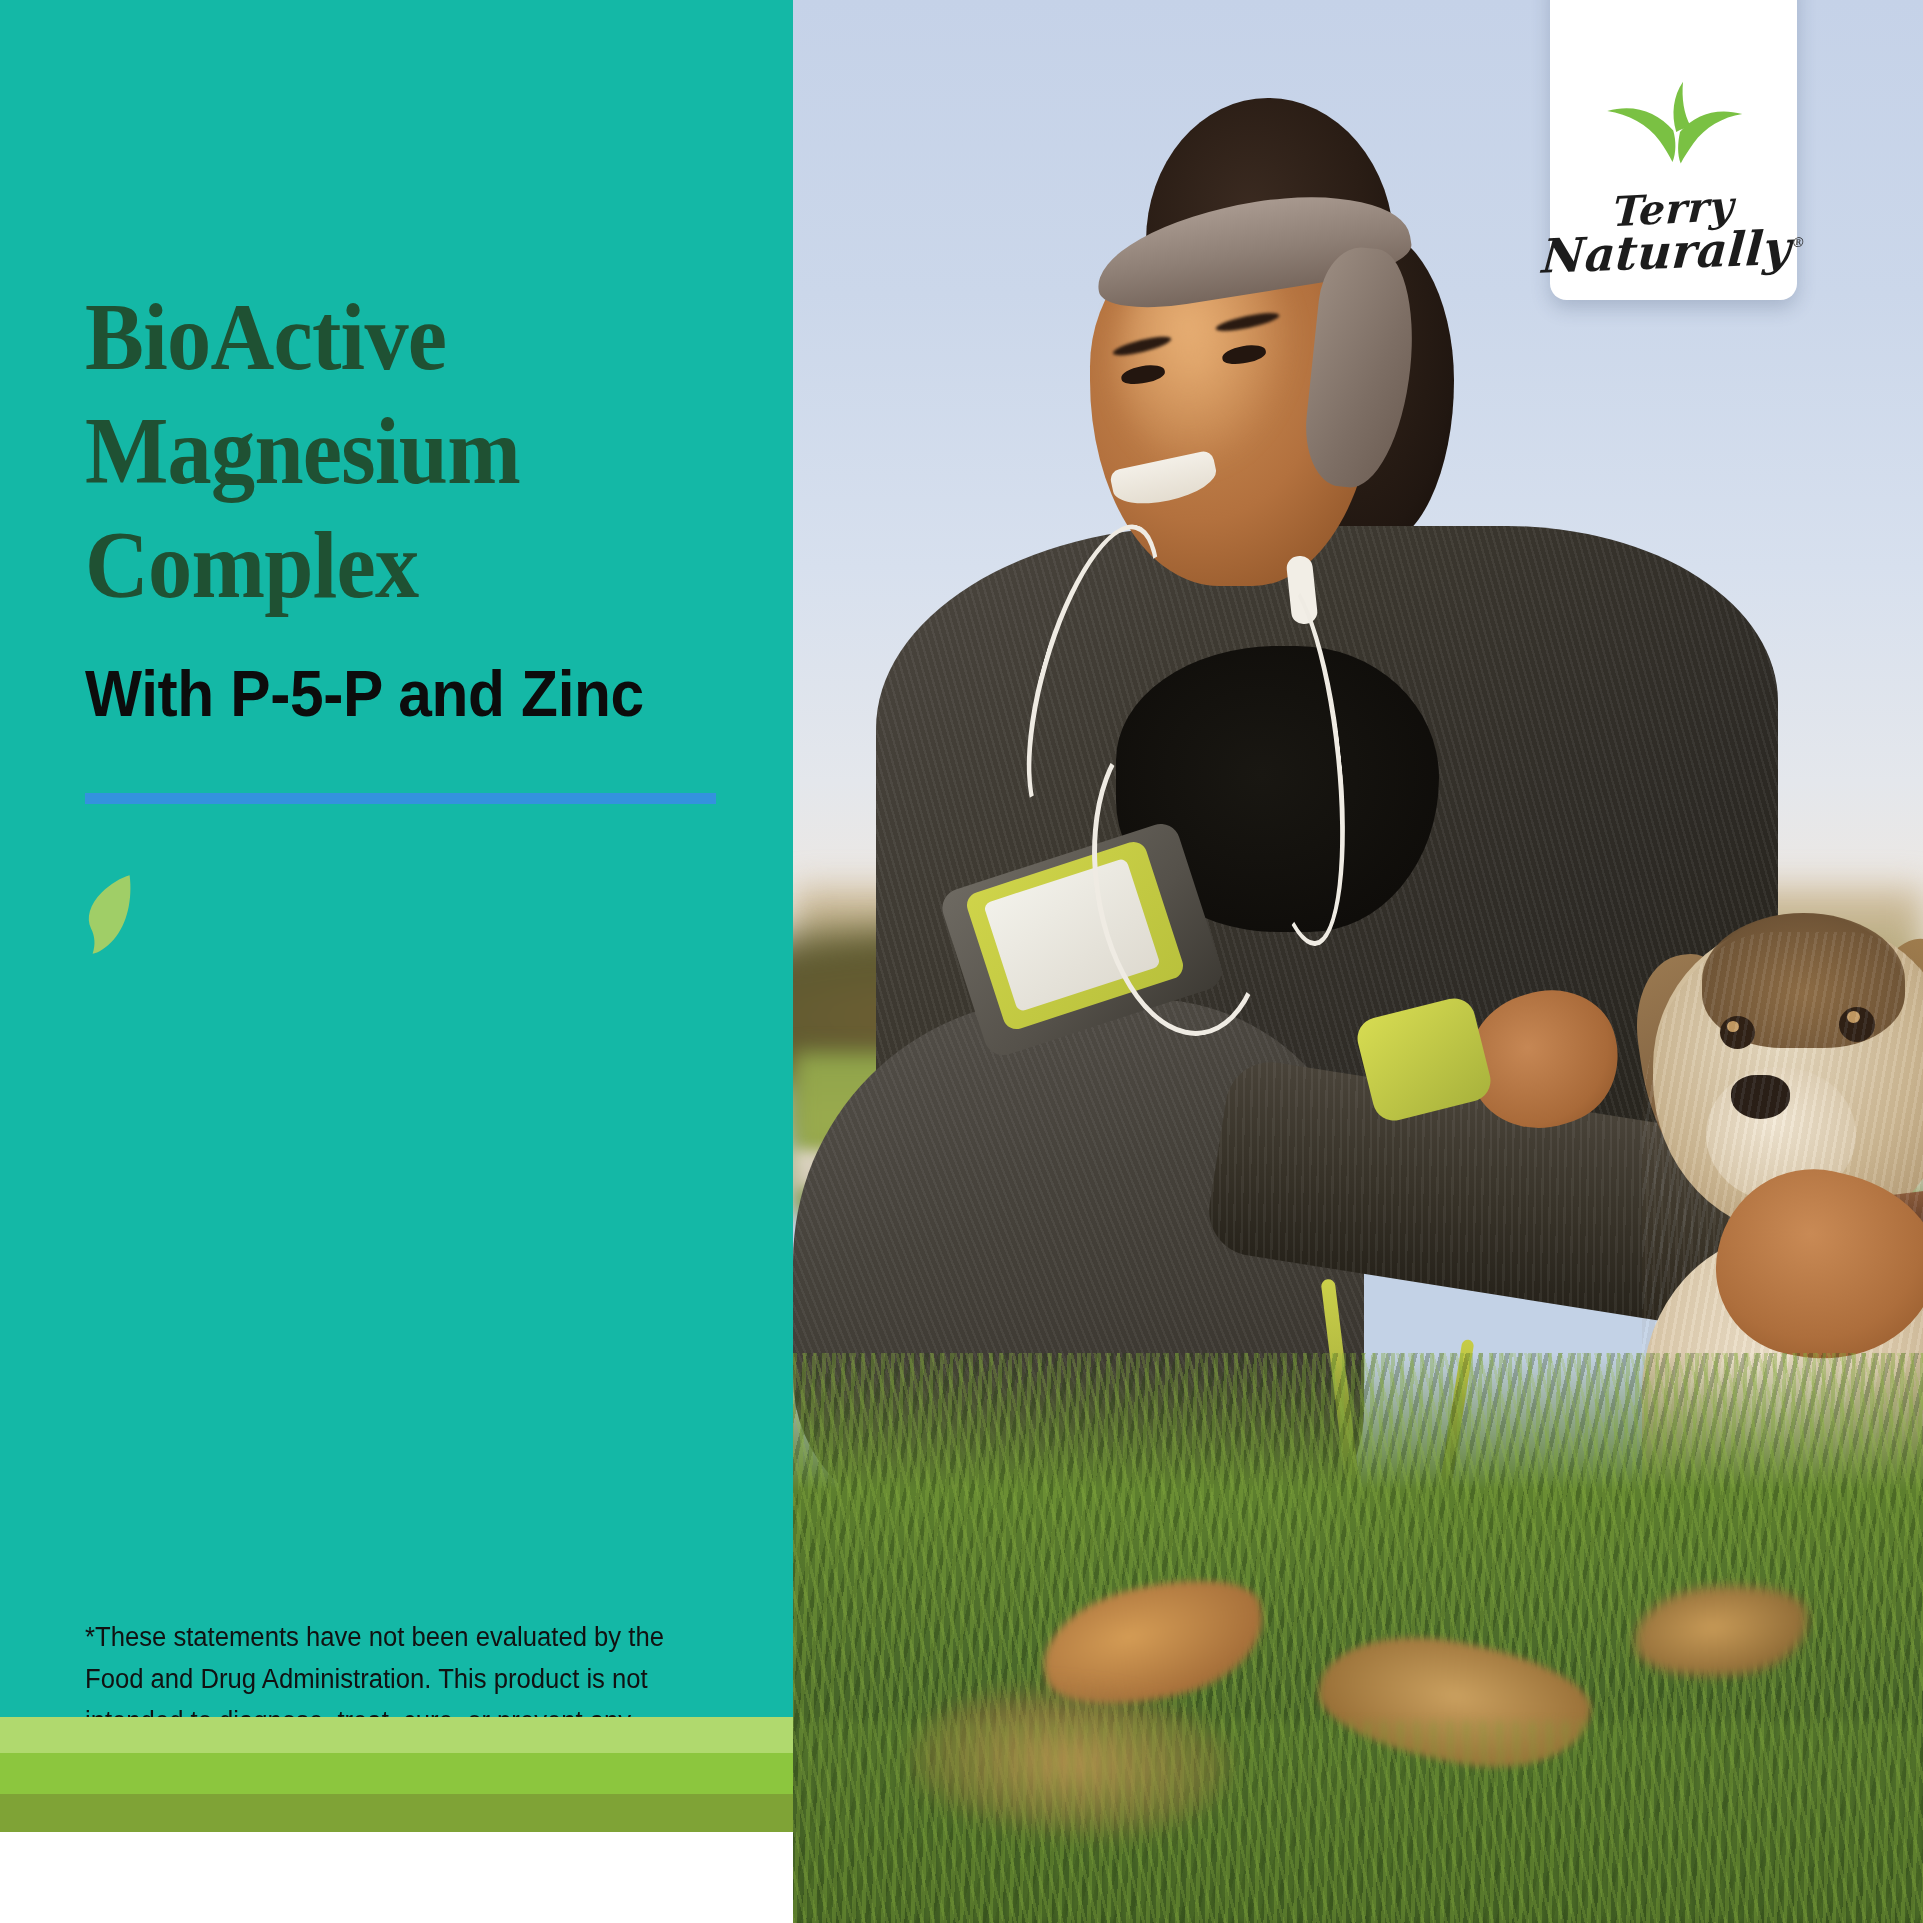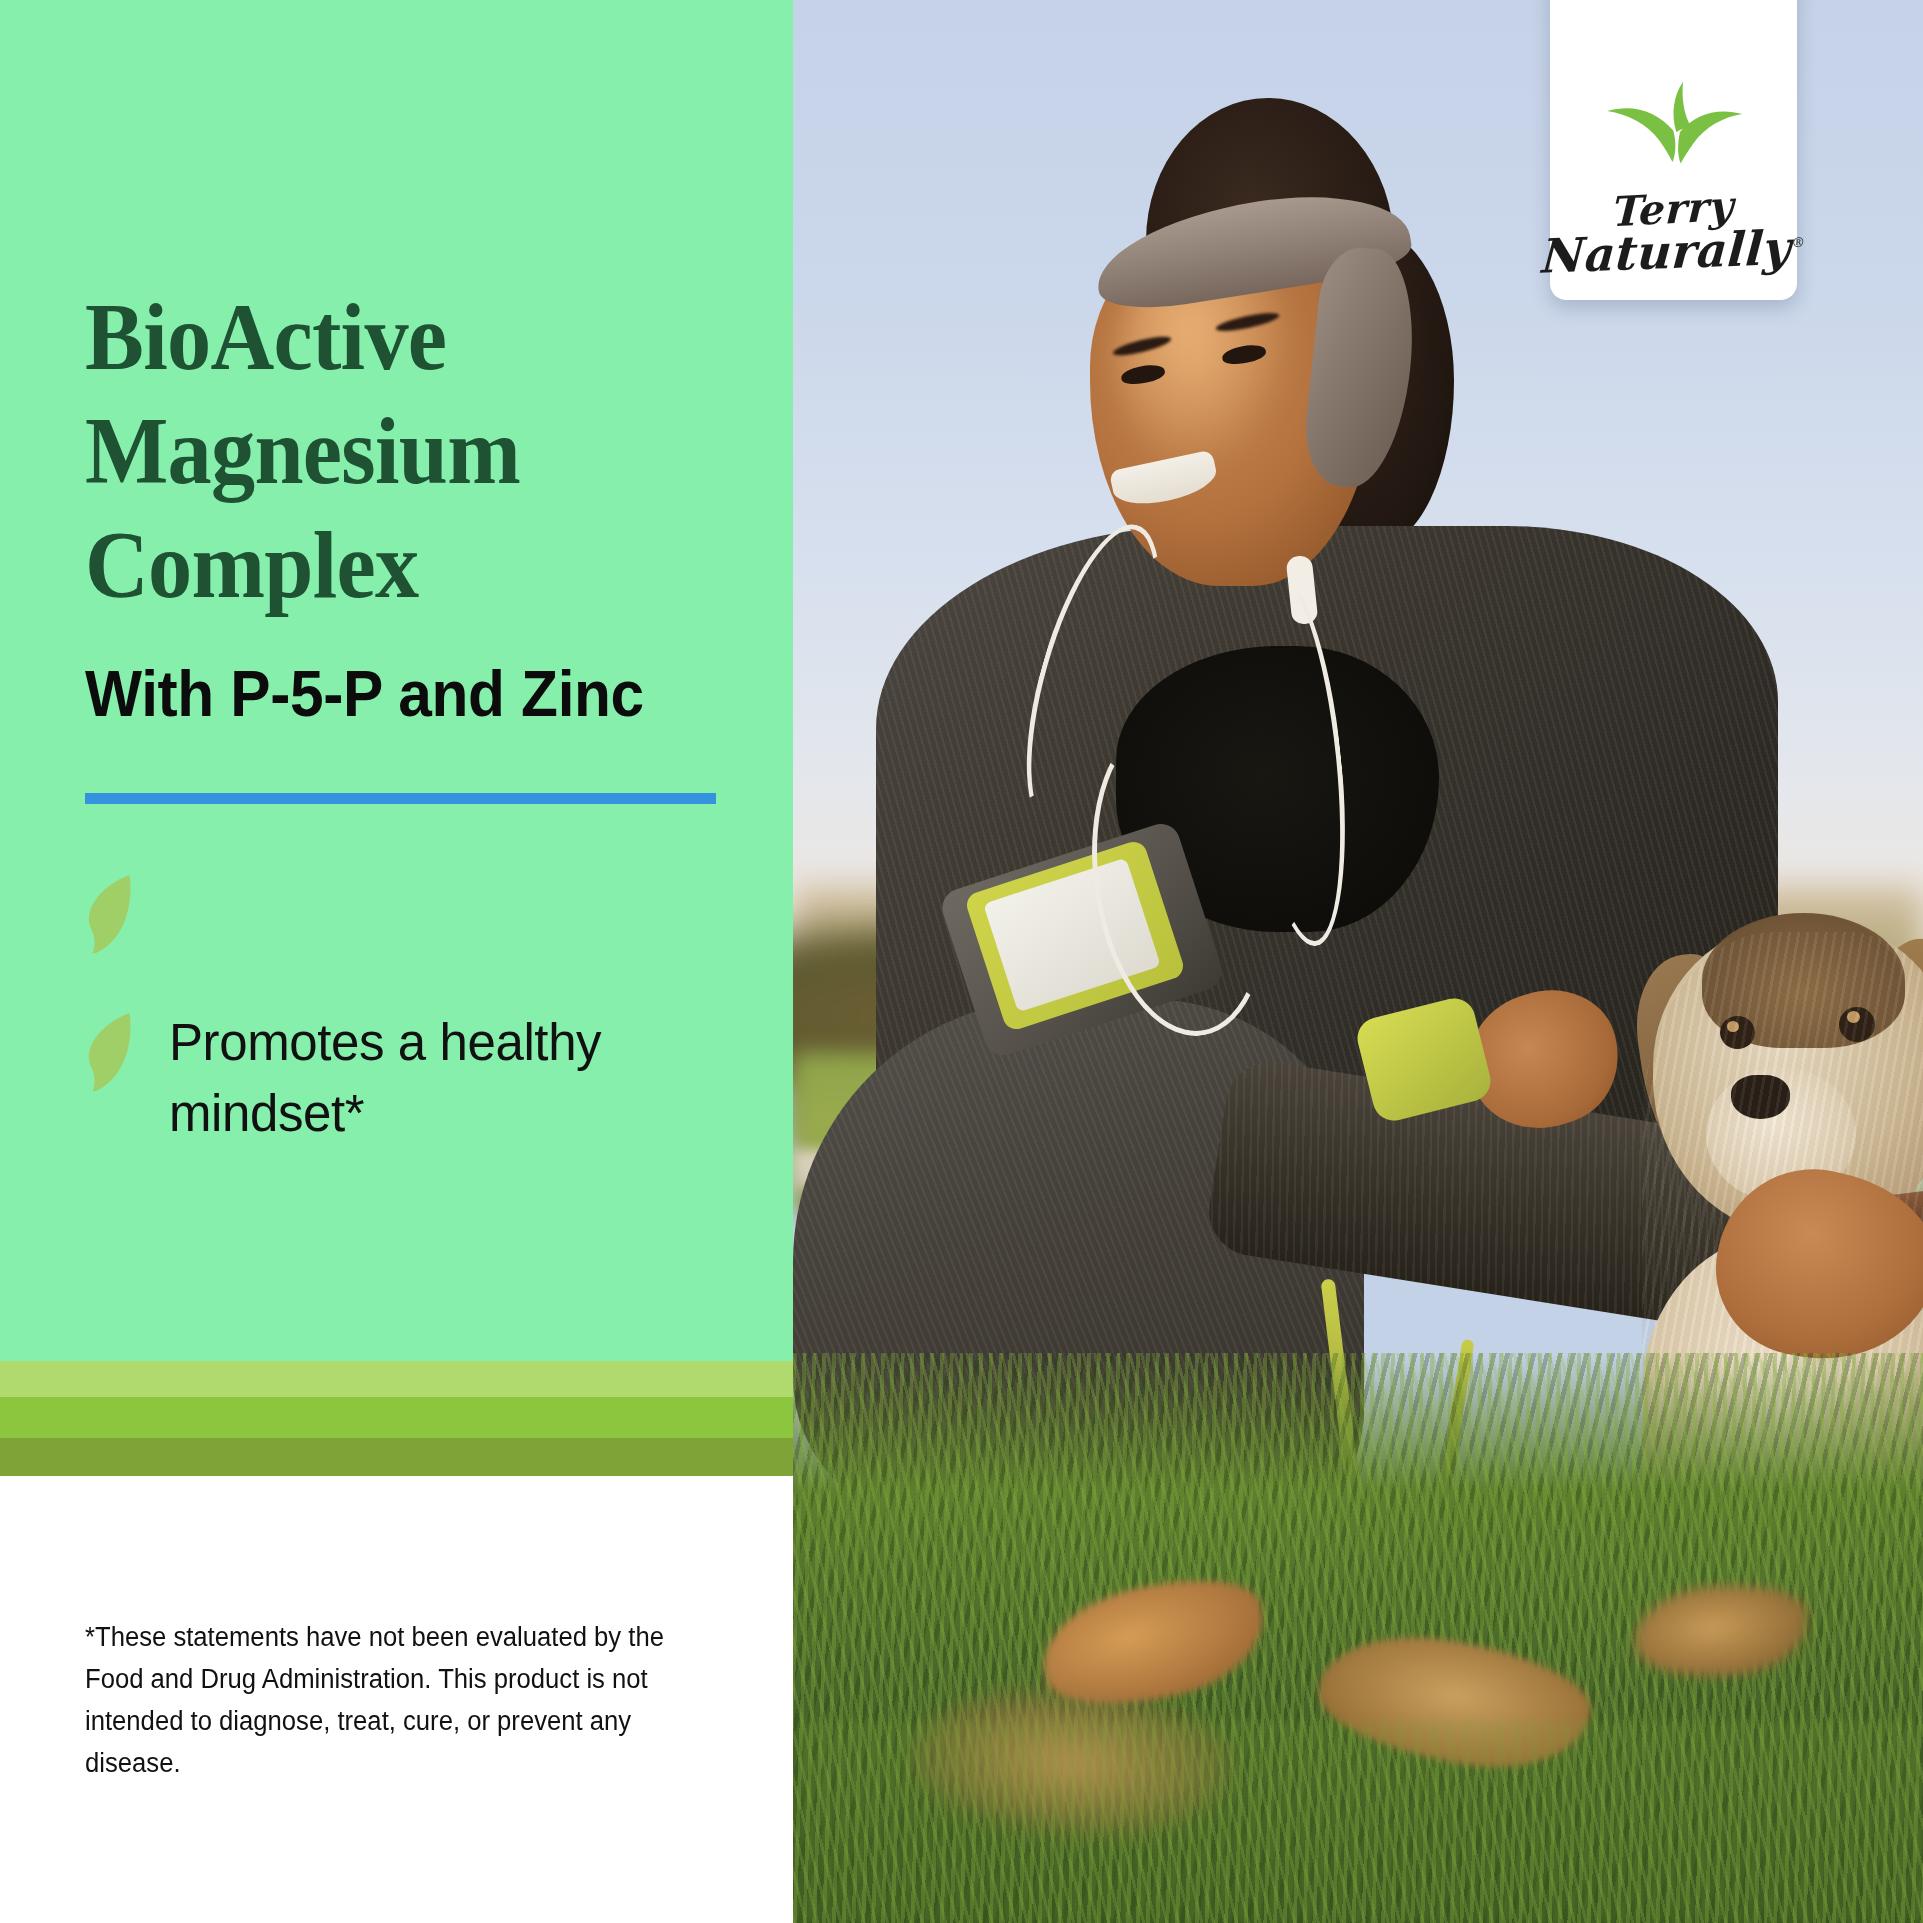--- a/index.html
+++ b/index.html
@@ -14,22 +14,22 @@
     position: relative;
     width: 1924px; height: 1924px;
     background: #ffffff;
     overflow: hidden;
   }
 
   
   #left-panel {
     position: absolute;
     left: 0; top: 0;
-    width: 793px; height: 1476px;
-    background: #86efac;
+    width: 793px; height: 1832px;
+    background: #14b8a6;
   }
 
   #title-block {
     position: absolute;
     left: 85px; top: 280px;
     width: 676px;
   }
   .title-line {
     font-family: "Liberation Serif", "DejaVu Serif", serif;
     font-weight: 700;
@@ -537,28 +537,20 @@
     <div id="bullets">
 
       <div class="bullet">
         <span class="leaf-wrap">
           <svg width="53" height="83" viewBox="0 0 70 110" aria-hidden="true">
             <path d="M59 3 C63 34 56 68 38 88 C28 99 17 106 10 107 C14 95 13 84 8 74 C1 60 6 42 22 26 C34 14 48 6 59 3 Z" fill="#A0CE67"></path>
           </svg>
         </span>
       </div>
 
-      <div class="bullet">
-        <span class="leaf-wrap">
-          <svg width="53" height="83" viewBox="0 0 70 110" aria-hidden="true">
-            <path d="M59 3 C63 34 56 68 38 88 C28 99 17 106 10 107 C14 95 13 84 8 74 C1 60 6 42 22 26 C34 14 48 6 59 3 Z" fill="#A0CE67"></path>
-          </svg>
-        </span>
-        <span class="bullet-text">Promotes a healthy mindset*</span>
-      </div>
 
 
     </div>
 
     <div id="disclaimer">*These statements have not been evaluated by the Food and Drug Administration. This product is not intended to diagnose, treat, cure, or prevent any disease.</div>
 
     <div id="bands">
       <div class="band" id="band-light"></div>
       <div class="band" id="band-mid"></div>
       <div class="band" id="band-dark"></div>

